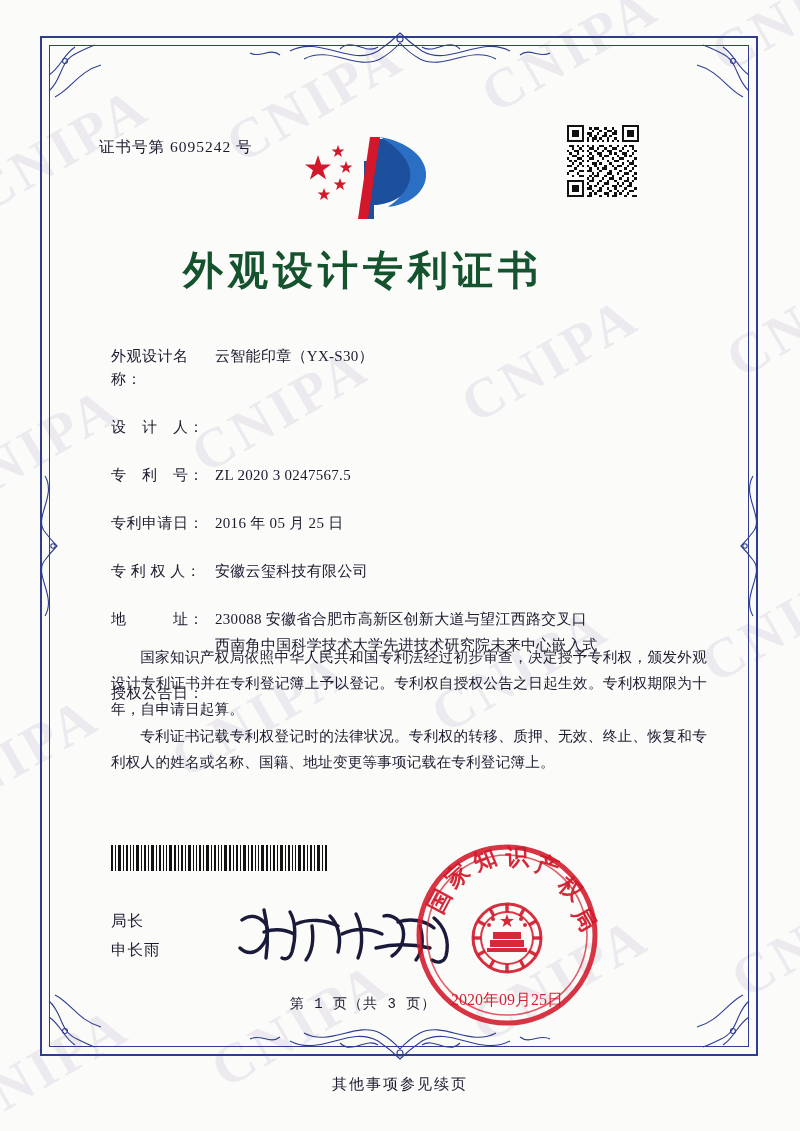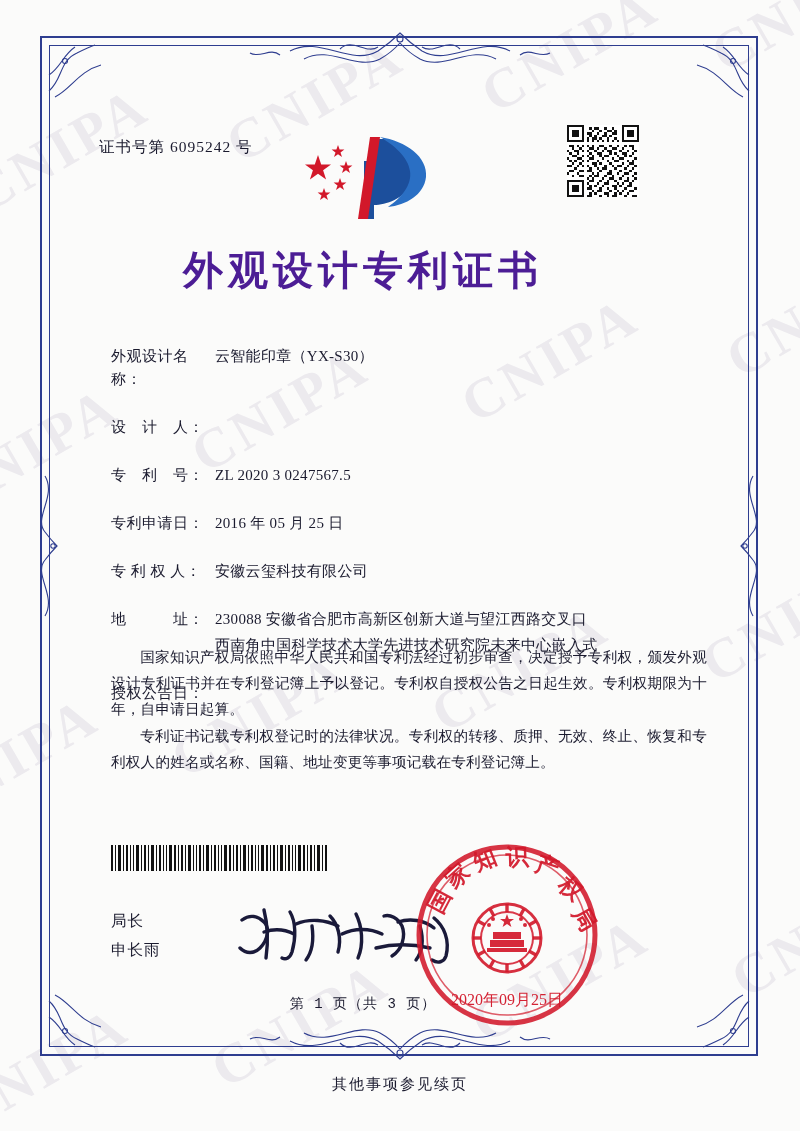--- a/index.html
+++ b/index.html
@@ -100,21 +100,21 @@
 
   .title {
     position: absolute;
     left: 0;
     right: 0;
     top: 198px;
     text-align: center;
     font-size: 40px;
     font-weight: 700;
     letter-spacing: 5px;
-    color: #4c1d95;
+    color: #14532d;
     font-family: "Liberation Serif", "DejaVu Serif", serif;
   }
 
   .fields {
     position: absolute;
     left: 62px;
     top: 286px;
     width: 600px;
     font-size: 15px;
     line-height: 1.5;

